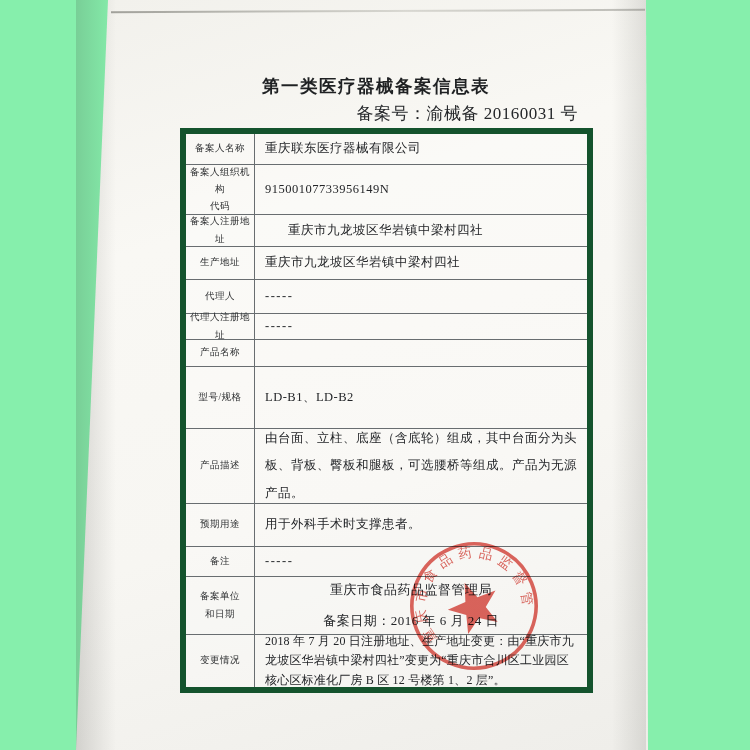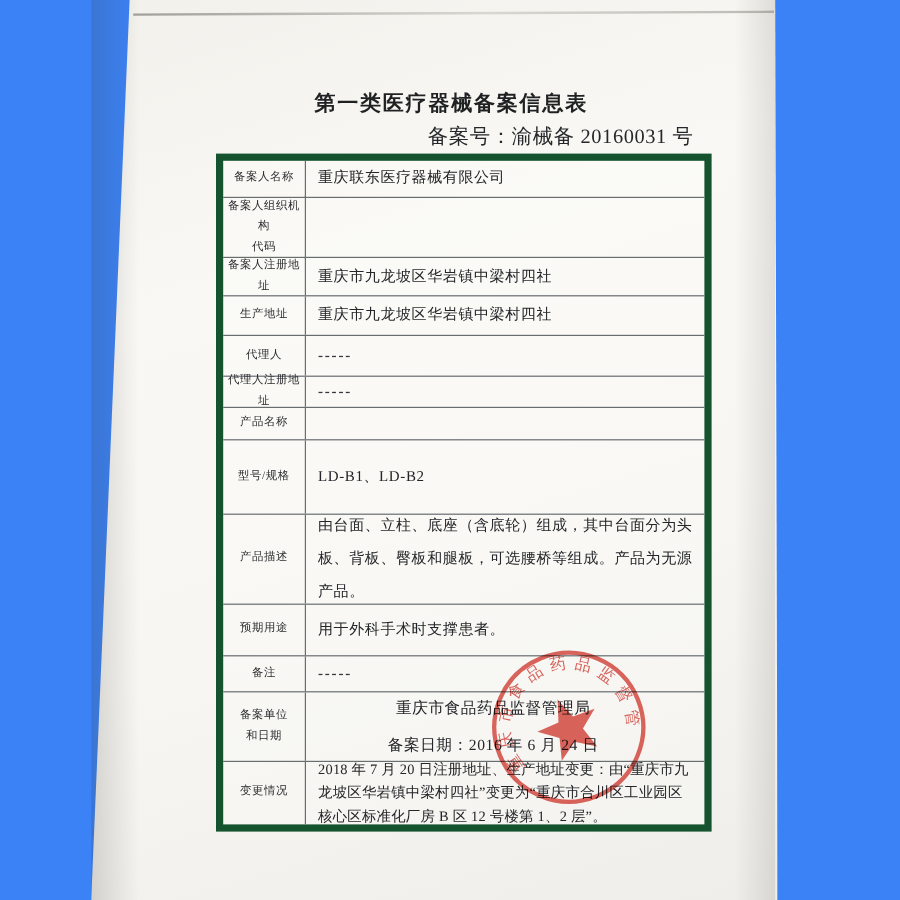--- a/index.html
+++ b/index.html
@@ -1,18 +1,18 @@
 <!DOCTYPE html>
 <html><head>
 <meta charset="utf-8">
 <style>
   html,body{margin:0;padding:0;background:#000;}
   #canvas{
     position:relative;width:750px;height:750px;overflow:hidden;
-    background:#3b82f6;
+    background:#86efac;
     font-family:"Liberation Serif","DejaVu Serif",serif;
   }
   
   .paper{
     position:absolute;inset:0;
     background:linear-gradient(163deg,#f1f0eb 0%,#f9f8f4 30%,#f7f6f2 62%,#eeede9 100%);
     clip-path:polygon(108px 0px,646px 0px,648px 750px,76px 750px);
   }
   .crease{
     position:absolute;left:111px;top:10px;width:534px;height:2px;
@@ -87,22 +87,25 @@
         </div>
         <div class="cell val">
           <div class="vline">重庆联东医疗器械有限公司</div>
         </div>
       </div>
       <div class="trow" style="height: 50px; align-items: center;">
         <div class="cell lab">
           <div>备案人组织机构</div>
           <div>代码</div>
         </div>
-      </div>
-      <div class="trow" style="height: 32px;">
+        <div class="cell val">
+          <div class="vline">91500107733956149N</div>
+        </div>
+      </div>
+      <div class="trow" style="height: 32px; gap: 23px;">
         <div class="cell lab">
           <div>备案人注册地址</div>
         </div>
         <div class="cell val">
           <div class="vline">重庆市九龙坡区华岩镇中梁村四社</div>
         </div>
       </div>
       <div class="trow" style="height: 33px;">
         <div class="cell lab">
           <div>生产地址</div>

